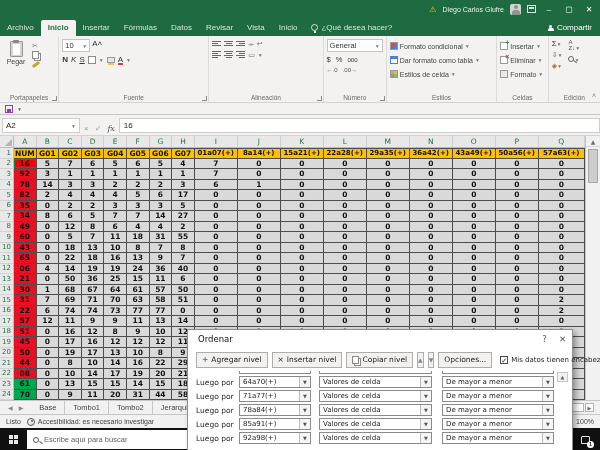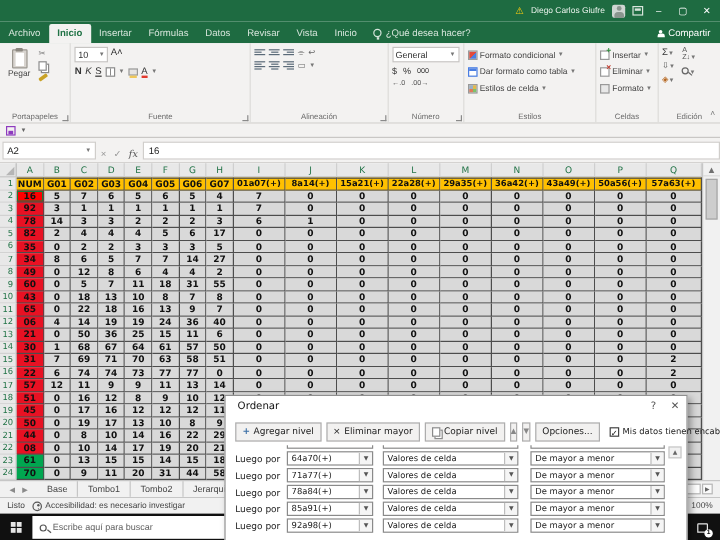--- a/index.html
+++ b/index.html
@@ -930,21 +930,21 @@
         <span>✕</span>
       </div>
     </div>
     <div class="dtool">
       <div class="dbtn">
         <span class="gi">+</span>
           <span>Agregar nivel</span>
       </div>
       <div class="dbtn">
         <span>×</span>
-          <span>Eliminar mayor</span>
+          <span>Insertar nivel</span>
       </div>
       <div class="dbtn">
         <span class="copyic"></span>
           <span>Copiar nivel</span>
       </div>
       <div class="dbtn updn">▲</div>
       <div class="dbtn updn">▼</div>
       <div class="dbtn">
           <span>Opciones...</span>
         </div>

